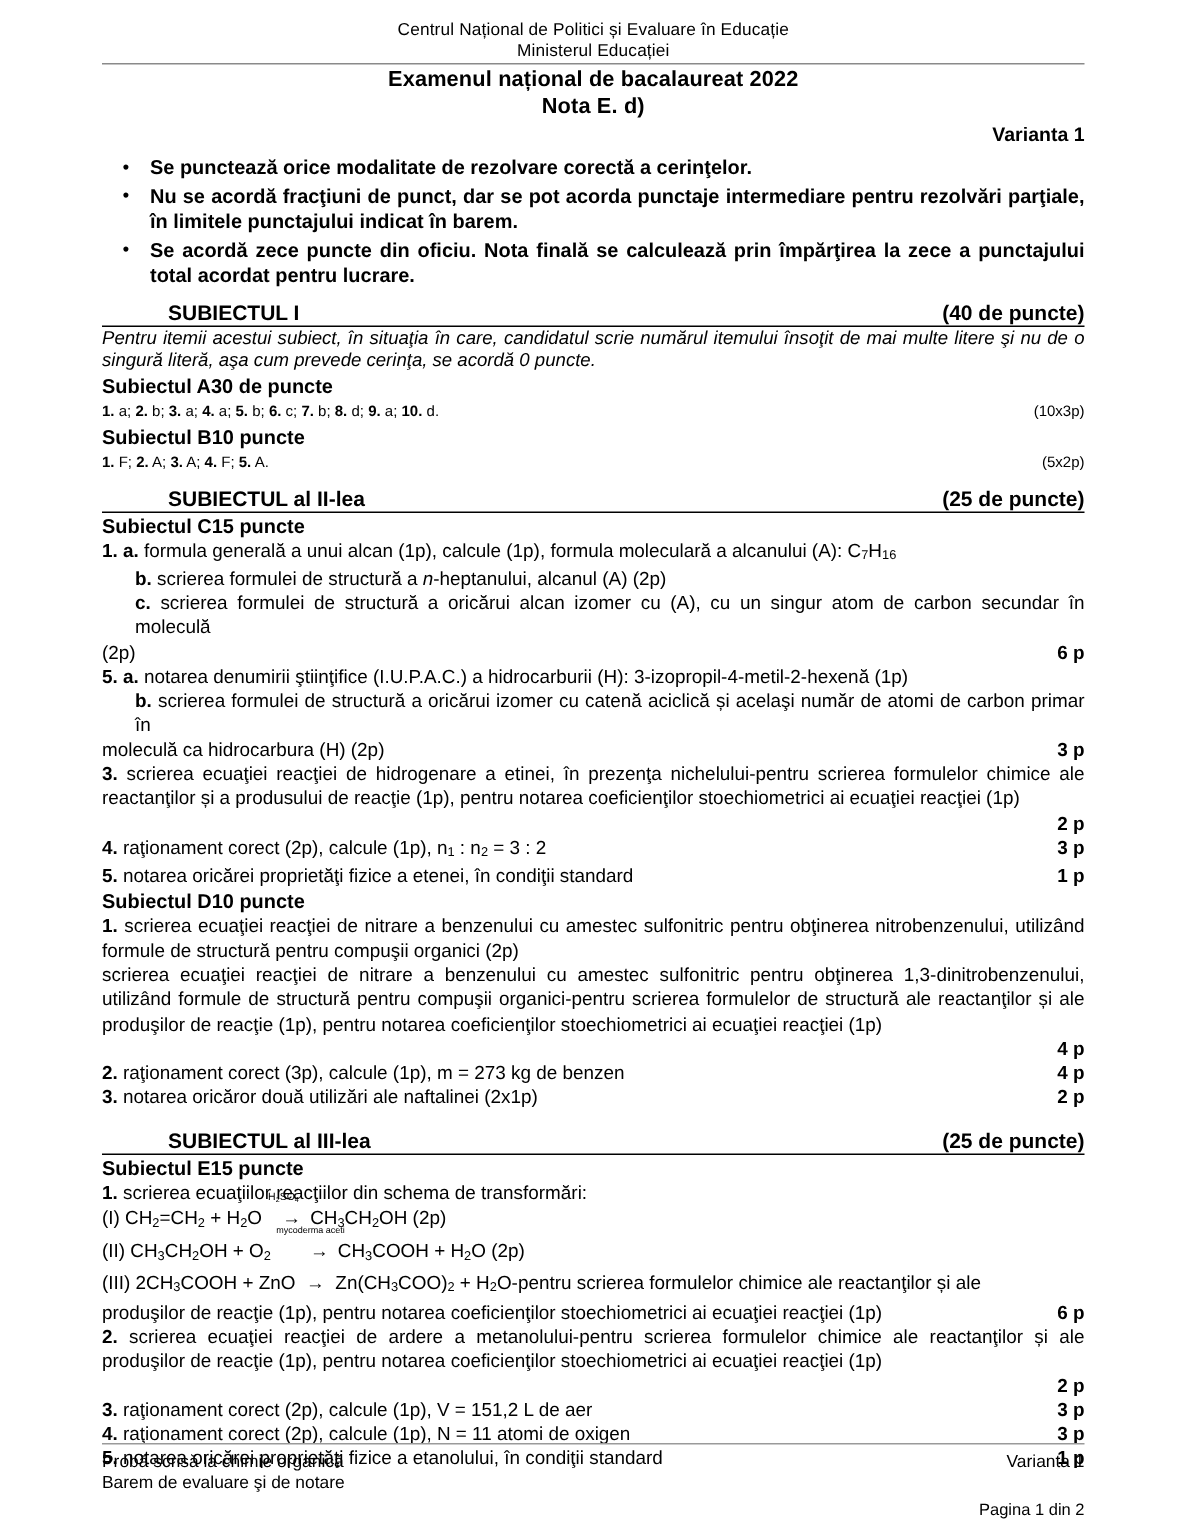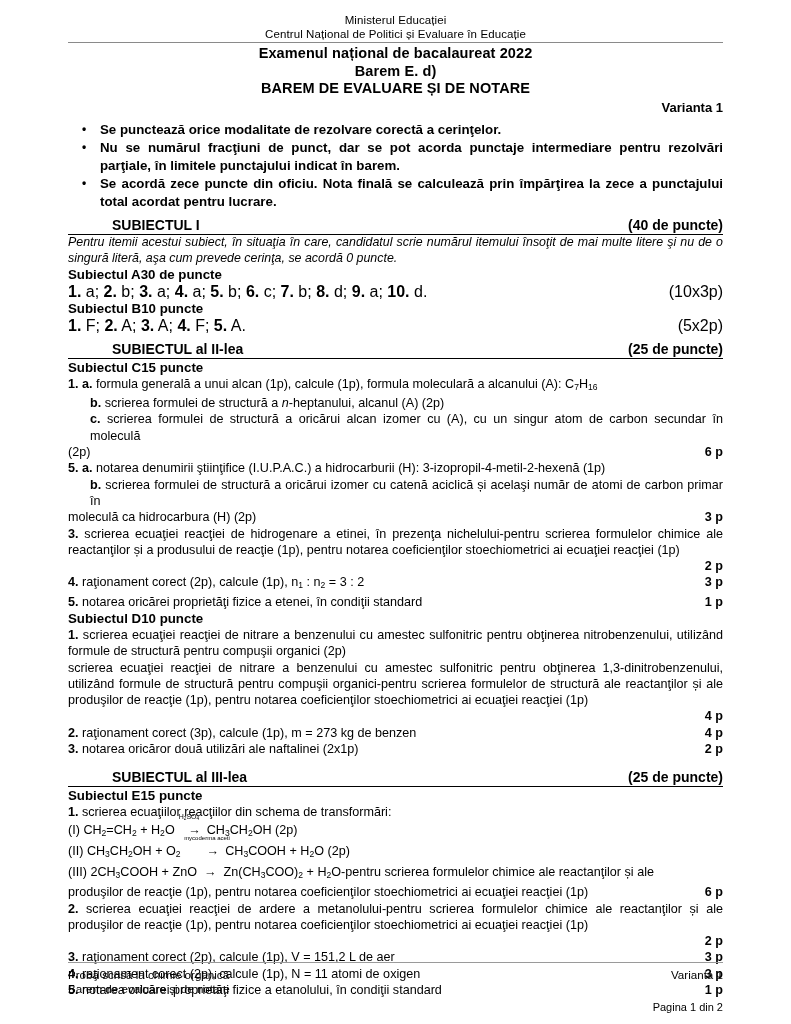--- a/index.html
+++ b/index.html
@@ -130,21 +130,21 @@
   }
   .para.nojust { text-align: left; }
 
   .b { font-weight: bold; }
   .i { font-style: italic; }
   sub { font-size: 0.68em; vertical-align: -0.22em; }
 
   .ans-row {
     display: flex;
     justify-content: space-between;
-    font-size: 16px;
+    font-size: 10px;
     line-height: 17px;
   }
   .ans-row .pts-plain { font-weight: normal; white-space: nowrap; }
 
   
   .eq {
     font-size: 12.6px;
     line-height: 19px;
     white-space: nowrap;
   }
@@ -187,40 +187,39 @@
     margin-top: 3px;
   }
   .spacer-sm { height: 5px; }
 </style>
 </head>
 <body>
 
 <div class="page">
 
   <div class="doc-header">
+    <div class="ministry-line">Centrul Național de Politici și Evaluare în Educație</div>
     <div class="ministry-line">Ministerul Educației</div>
-    <div class="ministry-line">Centrul Național de Politici și Evaluare în Educație</div>
   </div>
   <div class="header-rule"></div>
 
   <div class="title-block">
     <div>Examenul național de bacalaureat 2022</div>
-    <div>Barem E. d)</div>
-    <div>BAREM DE EVALUARE ȘI DE NOTARE</div>
+    <div>Nota E. d)</div>
   </div>
   <div class="variant-line">Varianta 1</div>
 
   <div class="rules">
     <div class="bullet-row">
       <div class="dot">•</div>
       <div class="btxt nojust">Se punctează orice modalitate de rezolvare corectă a cerinţelor.</div>
     </div>
     <div class="bullet-row">
       <div class="dot">•</div>
-      <div class="btxt">Nu se numărul fracţiuni de punct, dar se pot acorda punctaje intermediare pentru rezolvări parţiale, în limitele punctajului indicat în barem.</div>
+      <div class="btxt">Nu se acordă fracţiuni de punct, dar se pot acorda punctaje intermediare pentru rezolvări parţiale, în limitele punctajului indicat în barem.</div>
     </div>
     <div class="bullet-row">
       <div class="dot">•</div>
       <div class="btxt">Se acordă zece puncte din oficiu. Nota finală se calculează prin împărţirea la zece a punctajului total acordat pentru lucrare.</div>
     </div>
   </div>
 
   <div class="sec-head">
     <span class="left">SUBIECTUL I</span>
     <span class="right">(40 de puncte)</span>

